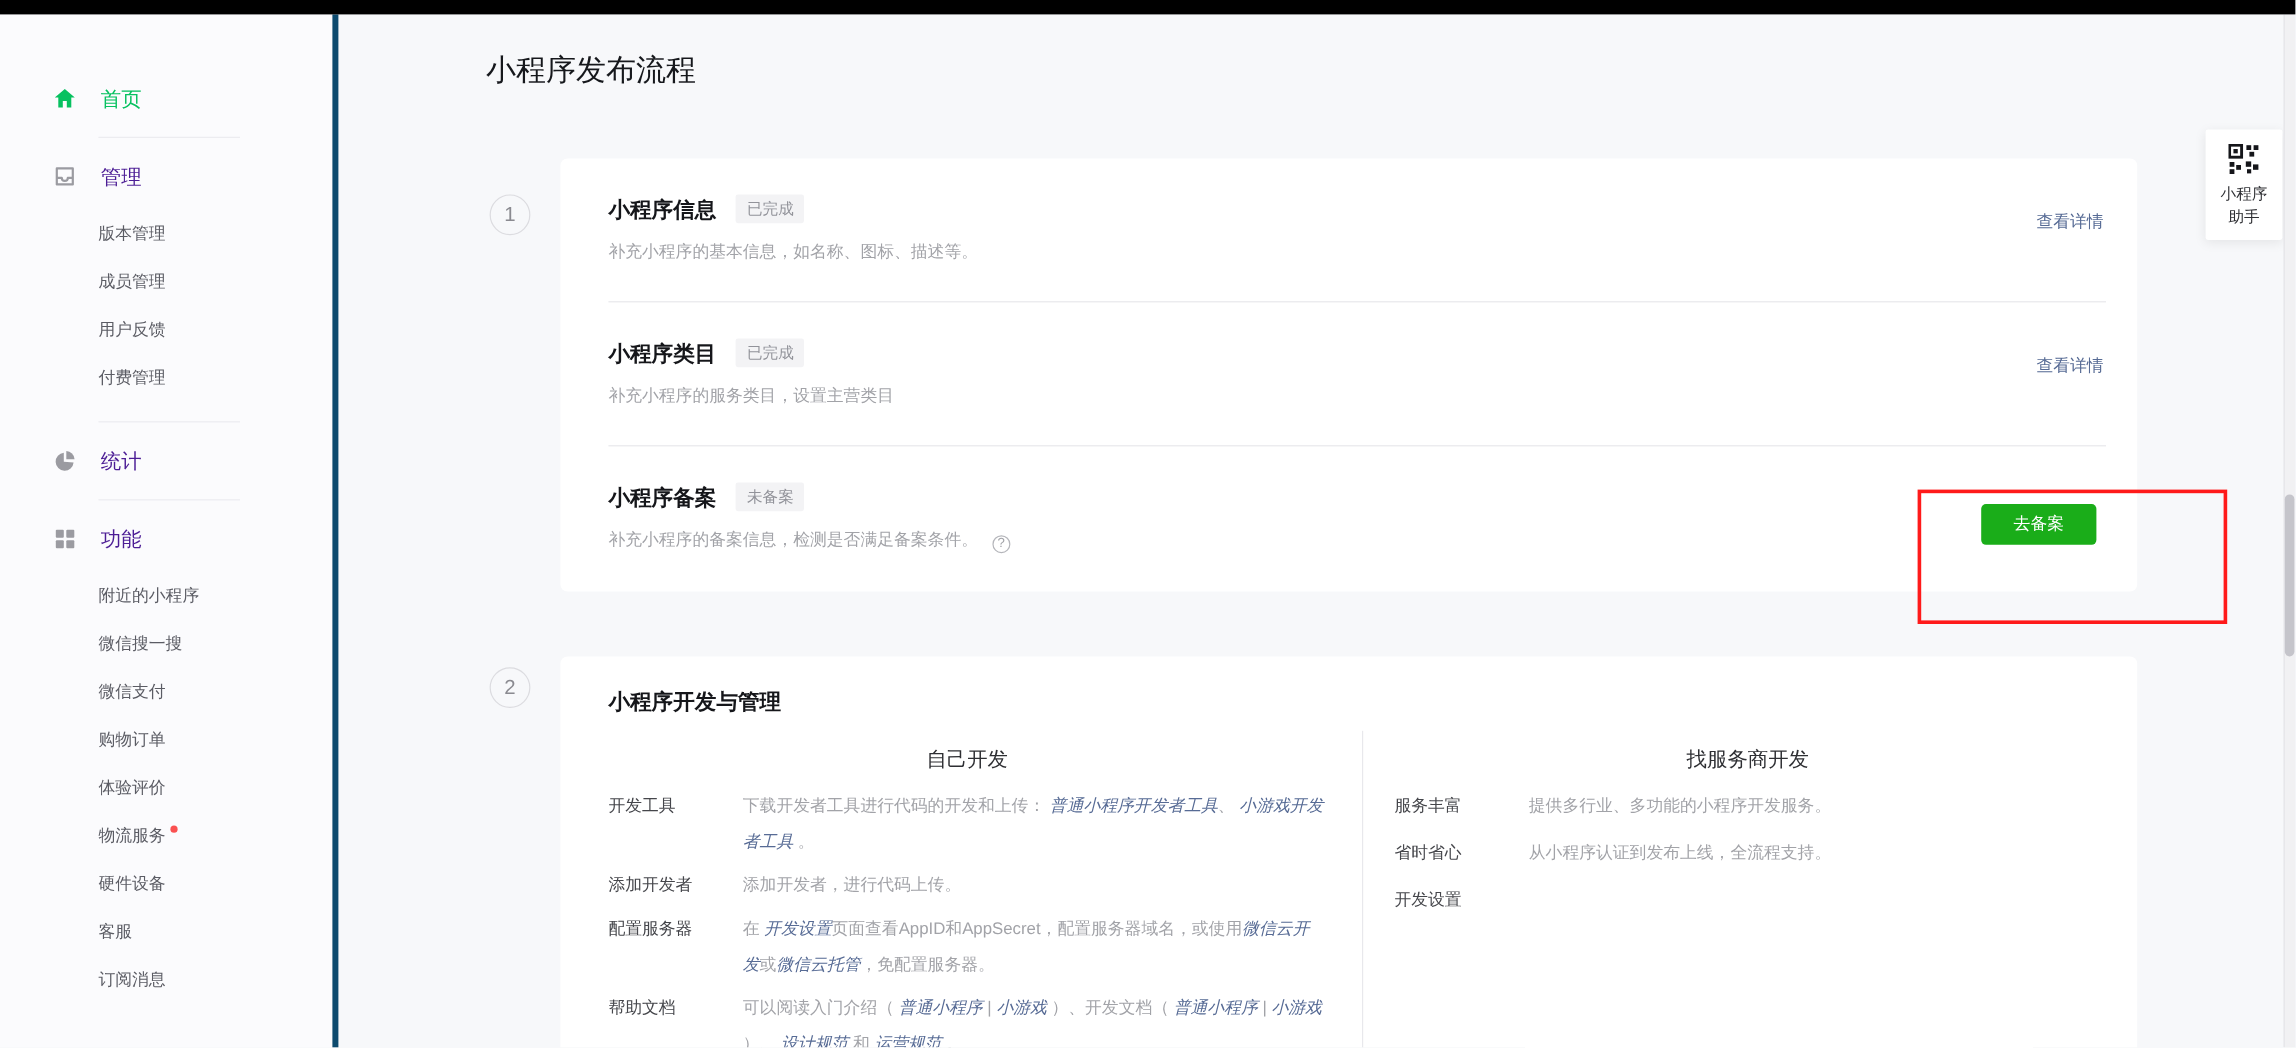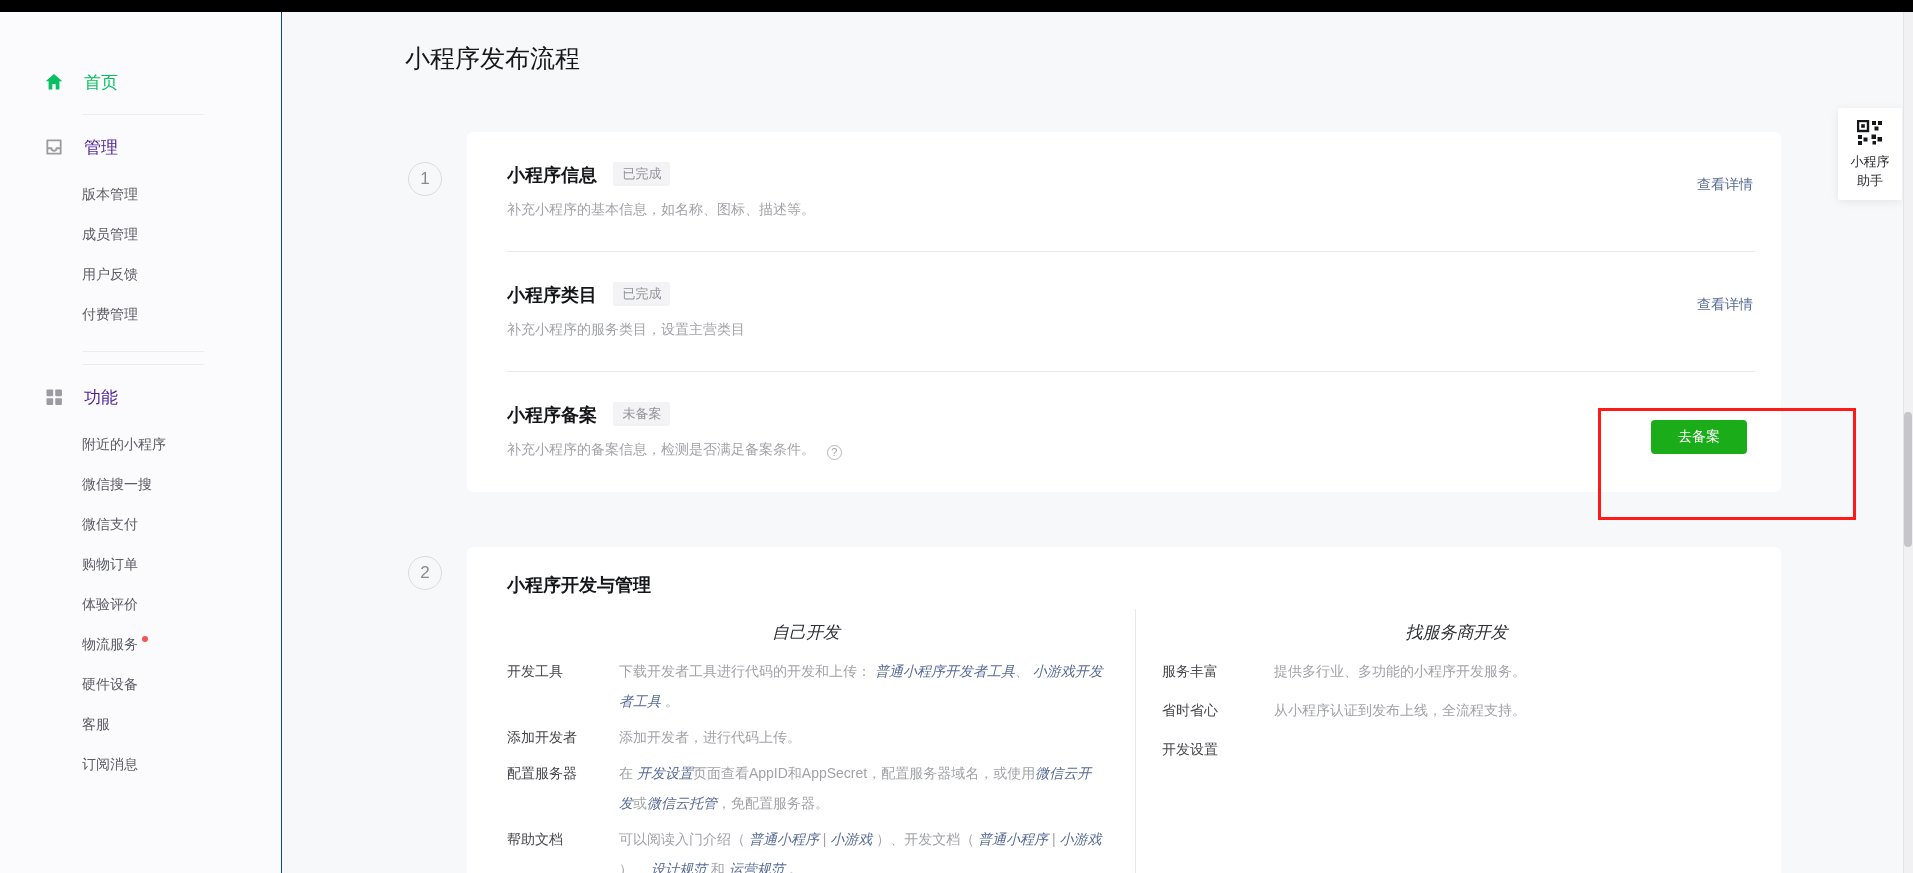--- a/index.html
+++ b/index.html
@@ -9,21 +9,21 @@
     background:#f7f8fa;
     font-family:"Liberation Sans","DejaVu Sans",sans-serif;
     color:#15161a;
   }
   
   .topbar { position:absolute; top:0; left:0; width:1913px; height:12px; background:#000; z-index:60; }
 
   
   .sidebar {
     position:absolute; top:12px; left:0; width:282px; height:861px;
-    background:#fbfbfd; border-right:1px solid #0c4a6e; padding-top:50px;
+    background:#fbfbfd; border-right:5px solid #0c4a6e; padding-top:50px;
   }
   .side-item { display:flex; align-items:center; gap:20px; padding-left:44px; height:40px;
     font-size:17px; color:#4c1d95; cursor:pointer; }
   .side-item .icn { width:20px; height:20px; flex-shrink:0; }
   .side-item.active { color:var(--green,#07c160); }
   .side-subs { padding:8px 0 4px; }
   .side-sub { padding-left:82px; height:40px; display:flex; align-items:center;
     font-size:14px; color:#5b5c64; cursor:pointer; }
   .side-divider { height:1px; background:#ececf0; margin:12px 77px 12px 82px; }
   .new-dot { width:6px; height:6px; border-radius:50%; background:#fa5151; margin:-12px 0 0 4px; }
@@ -55,21 +55,21 @@
 
   .highlight-box { position:absolute; left:1315px; top:396px; width:258px; height:112px;
     border:3px solid var(--red,#ff1a1a); z-index:40; pointer-events:none; }
 
   
   .card2-head { padding:26px 40px 0; font-size:18px; font-weight:bold; color:#15161a; }
   .cols { display:flex; margin-top:12px; }
   .col { padding:0 30px 40px 40px; }
   .col-left { width:669px; border-right:1px solid #e8e8ec; }
   .col-right { flex:1; padding-left:26px; }
-  .col-header { text-align:center; font-size:17px; color:#2e2f33; margin:12px 0 12px;font-style:italic; }
+  .col-header { text-align:center; font-size:17px; color:#2e2f33; margin:12px 0 12px; }
   .info-row { display:flex; margin-bottom:6px; font-size:14px; line-height:30px; }
   .col-right .info-row { margin-bottom:9px; }
   .info-label { width:112px; flex-shrink:0; color:#45464b; }
   .info-text { color:#a2a3a8; flex:1; }
   .lnk { color:var(--link,#576b95); cursor:pointer;font-style:italic; }
 
   
   .assistant { position:absolute; left:1555px; top:96px; width:64px; padding:12px 4px 10px;
     background:#fff; box-shadow:0 2px 10px rgba(0,0,0,0.08); border-radius:2px; text-align:center; cursor:pointer; }
   .assistant svg { display:block; margin:0 auto 6px; }
@@ -110,20 +110,27 @@
       </div>
     <div class="side-sub">
         <span>用户反馈</span>
       </div>
     <div class="side-sub">
         <span>付费管理</span>
       </div>
   </div>
   <div class="side-divider"></div>
 
+  <div class="side-item">
+    <svg class="icn" viewBox="0 0 24 24">
+      <path d="M11 4 a9 9 0 1 0 9.8 9.8 L11 13 Z" fill="#9b9ba1"></path>
+      <path d="M13.5 2.2 a9 9 0 0 1 8.3 8.3 L13.5 10.5 Z" fill="#9b9ba1"></path>
+    </svg>
+    <span>统计</span>
+  </div>
   <div class="side-divider"></div>
 
   <div class="side-item">
     <svg class="icn" viewBox="0 0 24 24">
       <rect x="3" y="3" width="8" height="8" rx="1" fill="#9b9ba1"></rect>
       <rect x="13.5" y="3" width="8" height="8" rx="1" fill="#9b9ba1"></rect>
       <rect x="3" y="13.5" width="8" height="8" rx="1" fill="#9b9ba1"></rect>
       <rect x="13.5" y="13.5" width="8" height="8" rx="1" fill="#9b9ba1"></rect>
     </svg>
     <span>功能</span>

